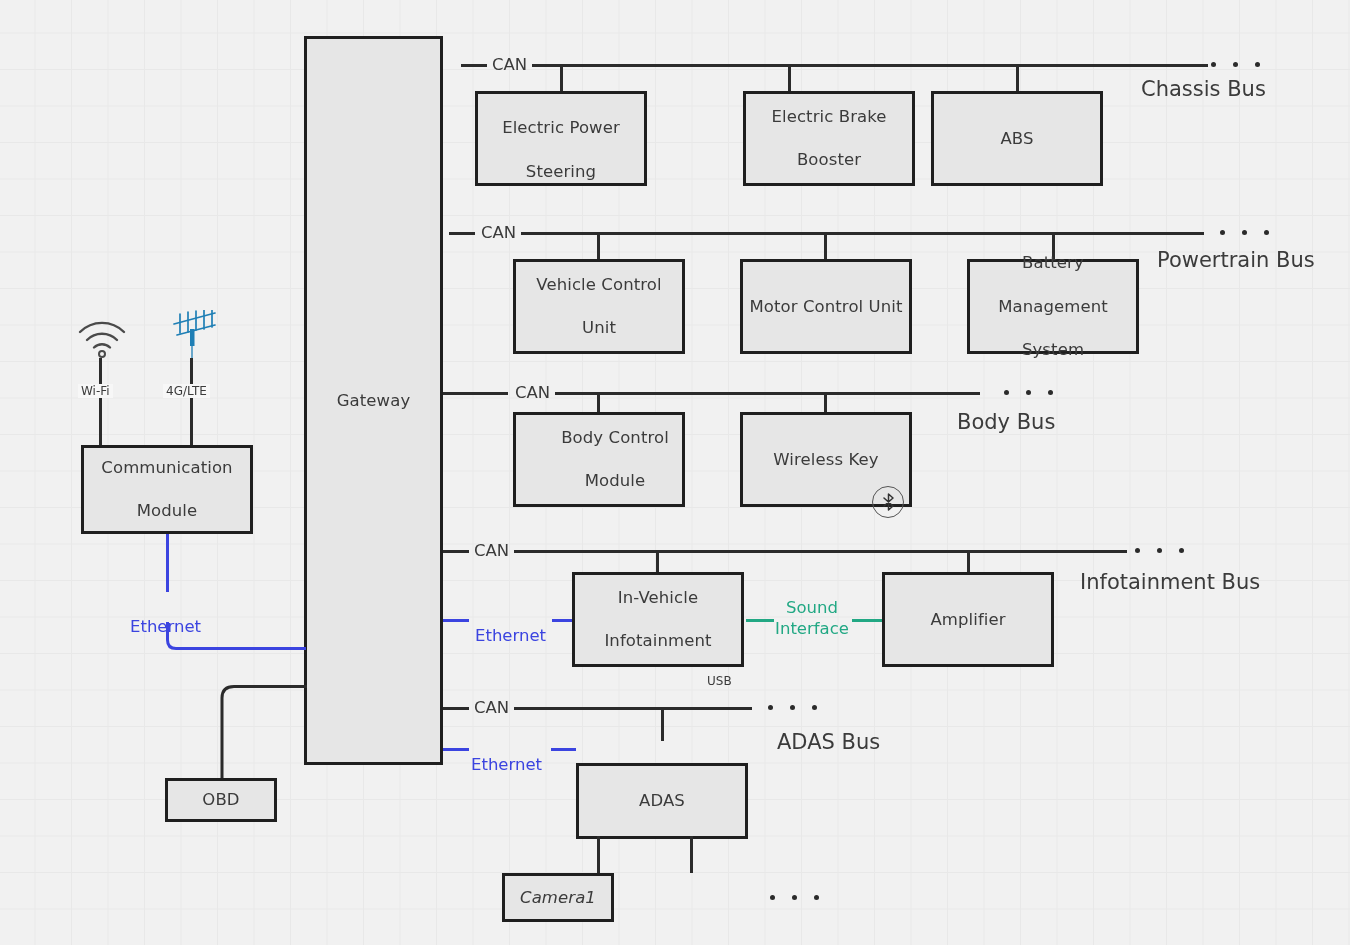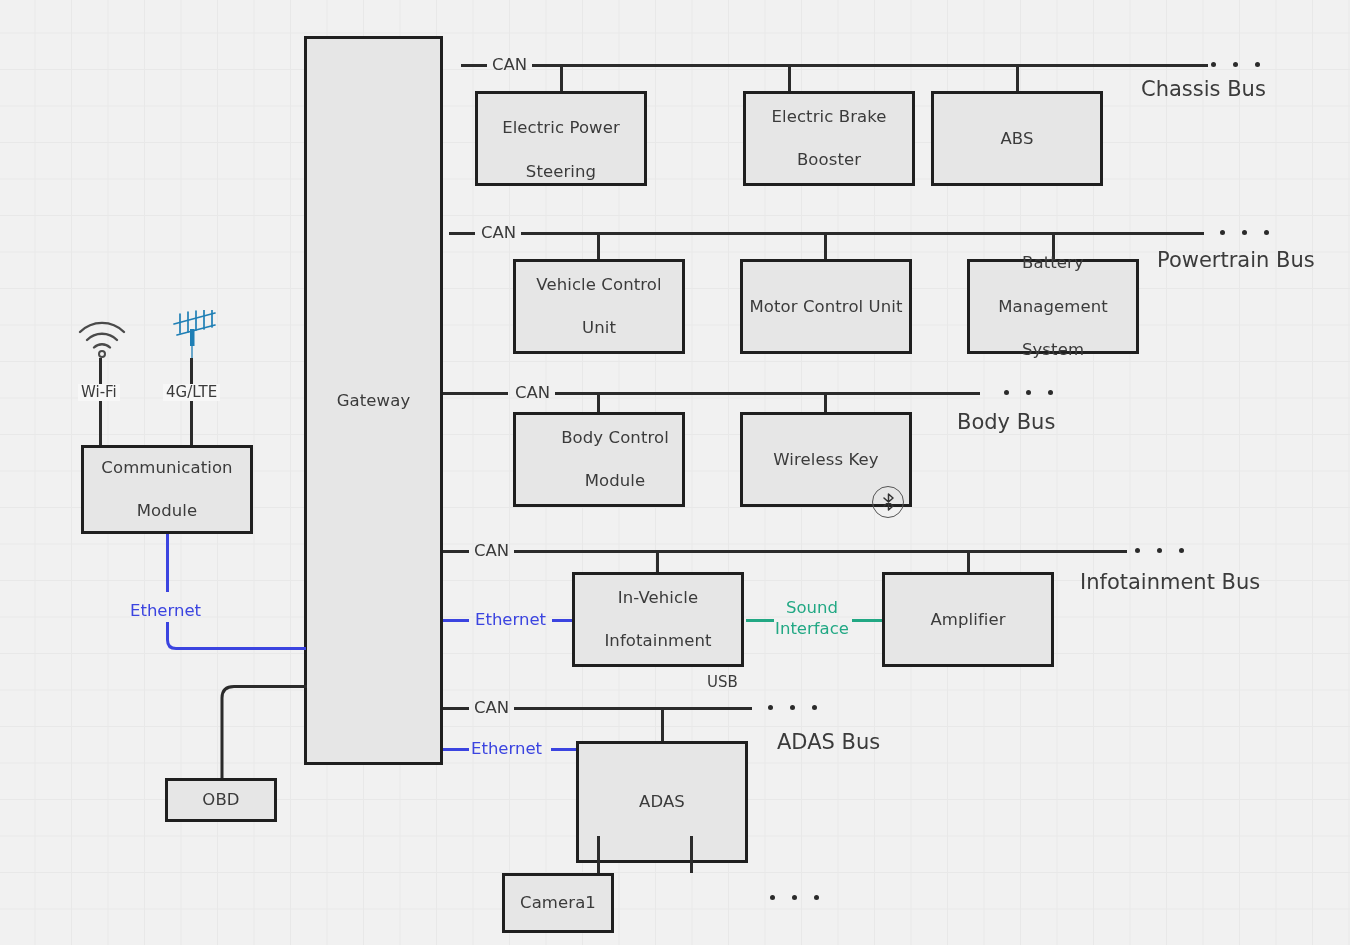--- a/index.html
+++ b/index.html
@@ -40,36 +40,36 @@
   .vline.blue{background:#3b44e0;}
   .hline.teal{background:#22a884;}
   
   .inlabel{
     position:absolute;
     font-size:16.5px;
     color:#3b3b3b;
     white-space:nowrap;
     line-height:1;
   }
-  .inlabel.blue{color:#3b44e0;}
+  .inlabel.blue{color:#3b44e0;margin-top:16px;}
   .inlabel.teal{color:#22a884;text-align:center;line-height:1.3;}
   
   .busname{
     position:absolute;
     font-size:21px;
     color:#3b3b3b;
     white-space:nowrap;
     line-height:1;
   }
   
   .dots{position:absolute;display:flex;gap:17px;align-items:center;}
   .dots i{display:block;width:5px;height:5px;border-radius:50%;background:#2b2b2b;}
   
   .cap{
-    position:absolute;font-size:15px;color:#3b3b3b;white-space:nowrap;line-height:1;
+    position:absolute;font-size:12px;color:#3b3b3b;white-space:nowrap;line-height:1;
   }
   .cap.chip{background:#f7f7f7;padding:1px 3px;}
   
   .icon{position:absolute;}
   
   .elbow{position:absolute;}
   .elbow svg{display:block;overflow:visible;}
   
   .bt{
     position:absolute;width:30px;height:30px;border-radius:50%;
@@ -220,28 +220,28 @@
       <i></i>
   </div>
   <div class="busname" style="left:777px;top:732px;">ADAS Bus</div>
 
   <div class="vline" style="left:661px;top:707px;height:34px;"></div>
 
   <div class="hline blue" style="left:443px;top:748px;width:26px;"></div>
   <div class="inlabel blue" style="left:471px;top:741px;">Ethernet</div>
   <div class="hline blue" style="left:551px;top:748px;width:25px;"></div>
 
-  <div class="node" style="left:576px;top:741px;width:172px;height:122px;">
+  <div class="node" style="left:576px;top:763px;width:172px;height:76px;">
     <span>ADAS</span>
   </div>
 
   <div class="vline" style="left:597px;top:836px;height:37px;"></div>
   <div class="vline" style="left:690px;top:836px;height:37px;"></div>
 
-  <div class="node" style="left:502px;top:873px;width:112px;height:60px;">
+  <div class="node" style="left:502px;top:873px;width:112px;height:49px;font-style:italic;">
     <span>Camera1</span>
   </div>
   <div class="dots" style="left:770px;top:895px;">
     <i></i>
       <i></i>
       <i></i>
   </div>
 
   <div class="icon" style="left:77px;top:320px;">
     <svg width="50" height="40" viewBox="0 0 50 40">

